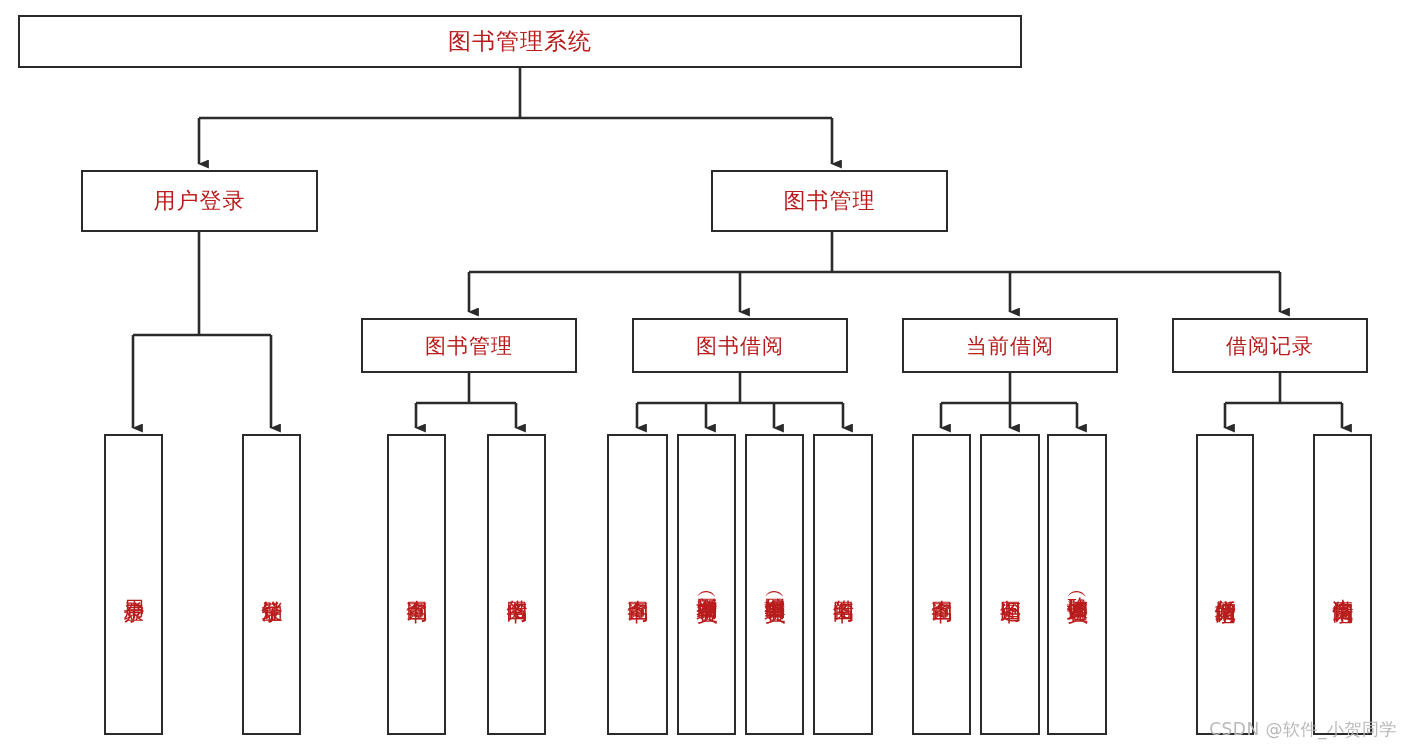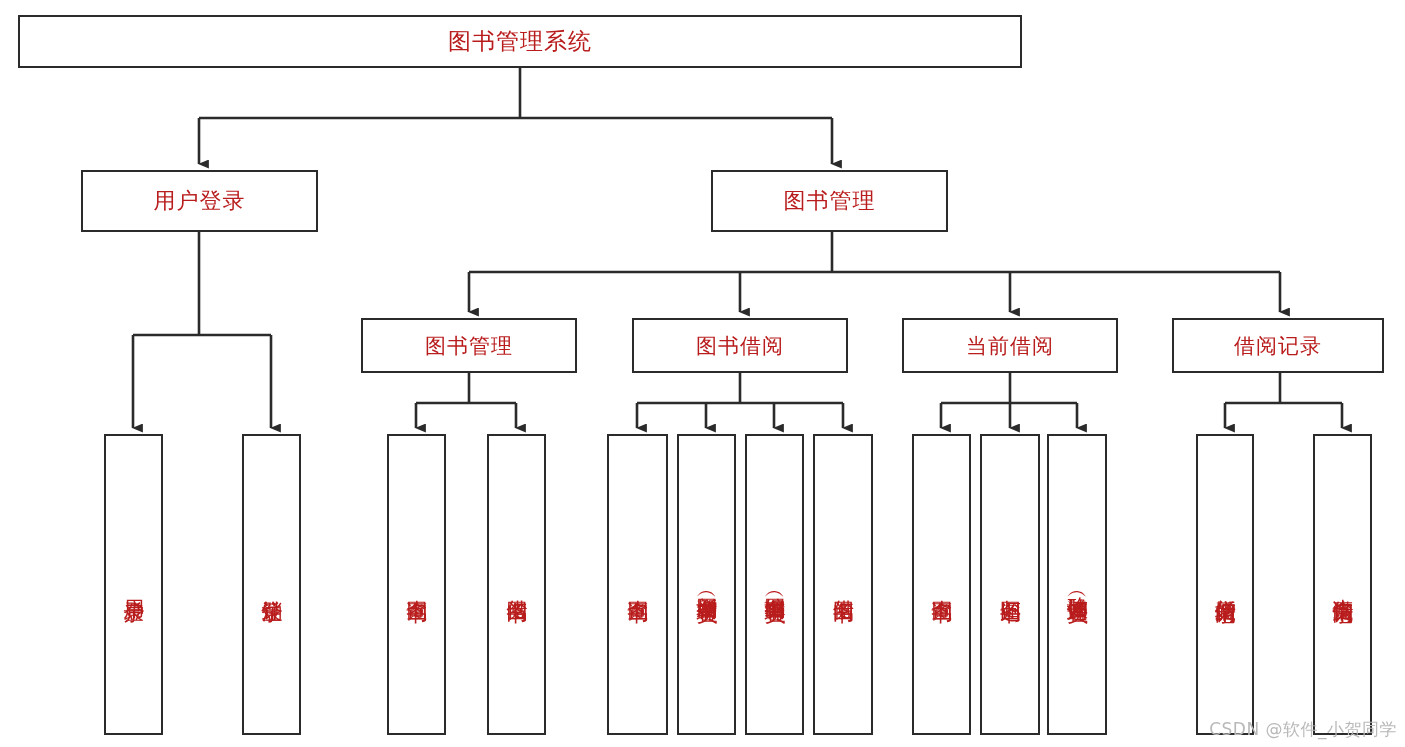--- a/index.html
+++ b/index.html
@@ -143,21 +143,21 @@
 
   <div class="node lvl2" style="left:361px; top:318px; width:216px; height:55px;">
     <span class="htext">图书管理</span>
   </div>
   <div class="node lvl2" style="left:632px; top:318px; width:216px; height:55px;">
     <span class="htext">图书借阅</span>
   </div>
   <div class="node lvl2" style="left:902px; top:318px; width:216px; height:55px;font-family:Liberation Serif, serif;">
     <span class="htext">当前借阅</span>
   </div>
-  <div class="node lvl2" style="left:1172px; top:318px; width:212px; height:55px;">
+  <div class="node lvl2" style="left:1172px; top:318px; width:196px; height:55px;">
     <span class="htext">借阅记录</span>
   </div>
 
   <div class="node leaf" style="left:104px; top:434px; width:59px; height:301px;">
     <span class="vtext">用户登录</span>
   </div>
   <div class="node leaf" style="left:242px; top:434px; width:59px; height:301px;">
     <span class="vtext">注销登录</span>
   </div>
   <div class="node leaf" style="left:387px; top:434px; width:59px; height:301px;">

